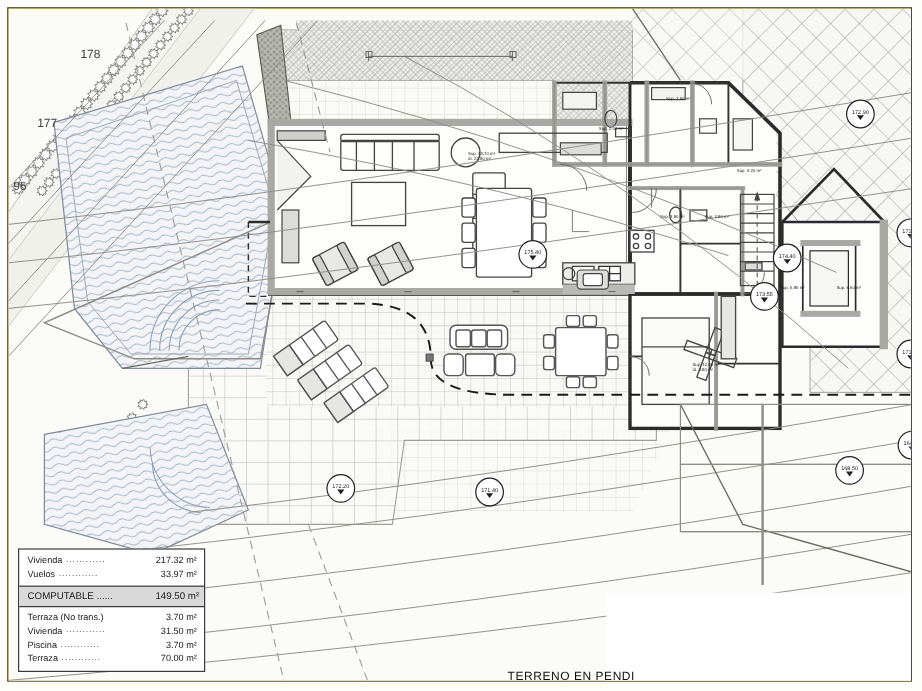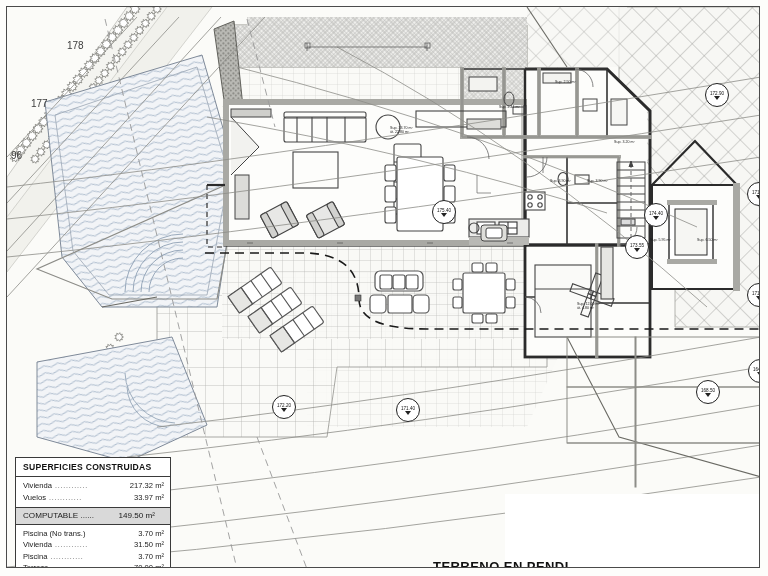--- a/index.html
+++ b/index.html
@@ -16,25 +16,25 @@
   #legend .ltitle{font-size:8.6px;font-weight:bold;letter-spacing:.25px;
           padding:4px 6px 4px 7px;border-bottom:1px solid #3a3a3a;color:#111;}
   #legend .lbody{padding:3px 6px 4px 7px;}
   #legend .lrow{display:flex;align-items:flex-end;font-size:7.6px;color:#1a1a1a;
           line-height:11.5px;white-space:nowrap;}
   #legend .lname{flex:0 0 auto;}
   #legend .ldots{flex:1 1 auto;overflow:hidden;margin:0 3px;
           letter-spacing:.8px;color:#555;font-size:7px;}
   #legend .lval{flex:0 0 auto;text-align:right;min-width:46px;}
   #legend .lsum{background:#d9d9d9;border-top:1px solid #3a3a3a;
-          border-bottom:1px solid #3a3a3a;padding:2px 15px 2px 7px;}
+          border-bottom:1px solid #3a3a3a;padding:2px 4px 2px 7px;}
   #legend .lsum .lrow{font-size:8.1px;}
 
   
-  #terreno{position:absolute;left:426px;top:552px;font-size:13px;font-weight:bold;
+  #terreno{position:absolute;left:416px;top:552px;font-size:10px;font-weight:normal;
            letter-spacing:.45px;color:#111;z-index:35;}
   
   #patch{position:absolute;left:498px;top:487px;width:256px;height:75px;
          background:#ffffff;z-index:34;}
 
   
   .cnum{position:absolute;font-size:10px;color:#3c3c3c;z-index:20;}
 </style>
 </head>
 <body>
@@ -597,21 +597,20 @@
         <div class="cnum" style="left: 60px; top: 33px;">178</div>
         <div class="cnum" style="left: 24px; top: 91px;">177</div>
         <div class="cnum" style="left: 4px; top: 143px;">96</div>
       </div>
 
 <div id="patch"></div>
 
 <div id="terreno">TERRENO EN PENDI</div>
 
 <div id="legend">
-  <div class="ltitle">SUPERFICIES CONSTRUIDAS</div>
   <div class="lbody">
     <div class="lrow">
       <span class="lname">Vivienda</span>
       <span class="ldots">............</span>
       <span class="lval">217.32 m²</span>
     </div>
     <div class="lrow">
       <span class="lname">Vuelos</span>
       <span class="ldots">............</span>
       <span class="lval">33.97 m²</span>
@@ -619,21 +618,21 @@
   </div>
   <div class="lsum">
     <div class="lrow">
       <span class="lname">COMPUTABLE ......</span>
       <span class="ldots"></span>
       <span class="lval">149.50 m²</span>
     </div>
   </div>
   <div class="lbody">
     <div class="lrow">
-      <span class="lname">Piscina (No trans.)</span>
+      <span class="lname">Terraza (No trans.)</span>
       <span class="ldots"></span>
       <span class="lval">3.70 m²</span>
     </div>
     <div class="lrow">
       <span class="lname">Vivienda</span>
       <span class="ldots">............</span>
       <span class="lval">31.50 m²</span>
     </div>
     <div class="lrow">
       <span class="lname">Piscina</span>

